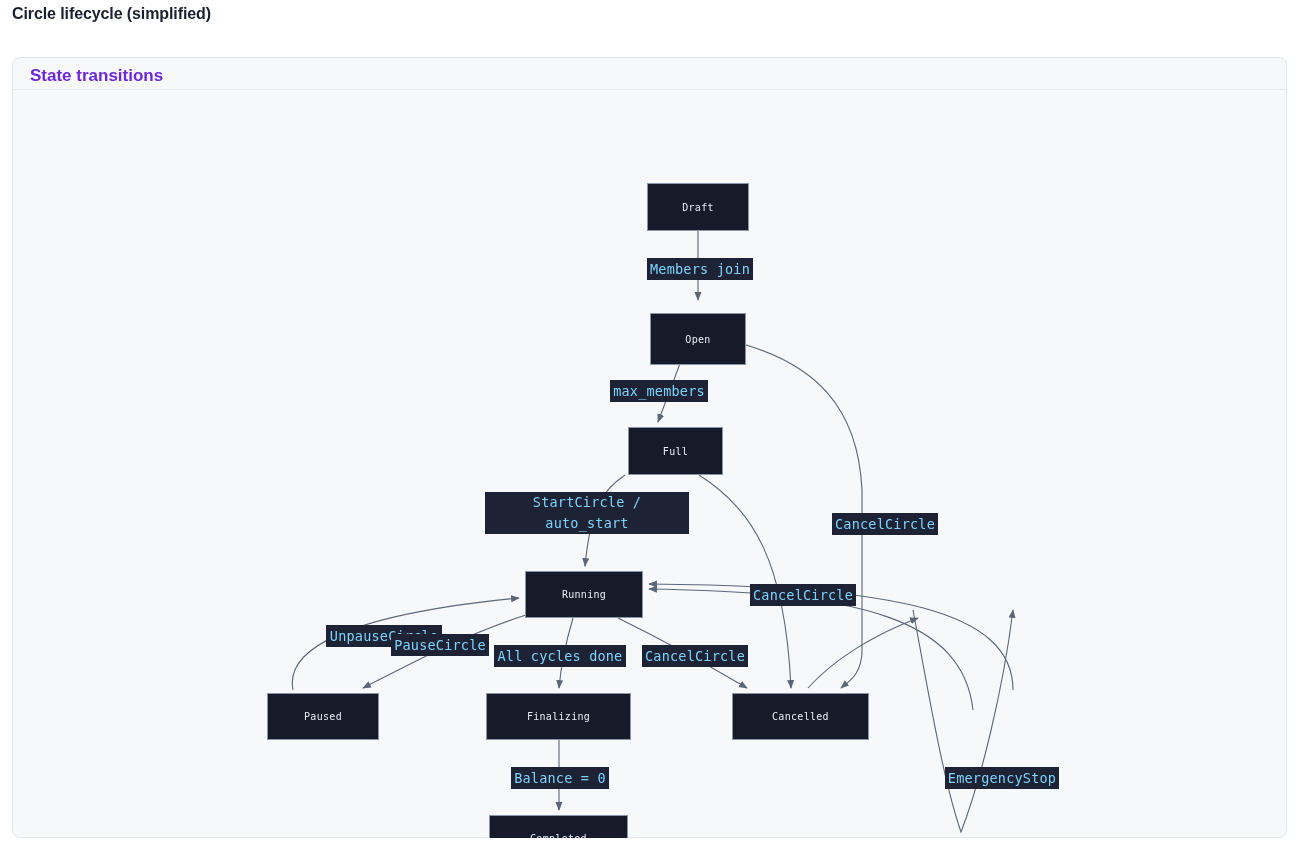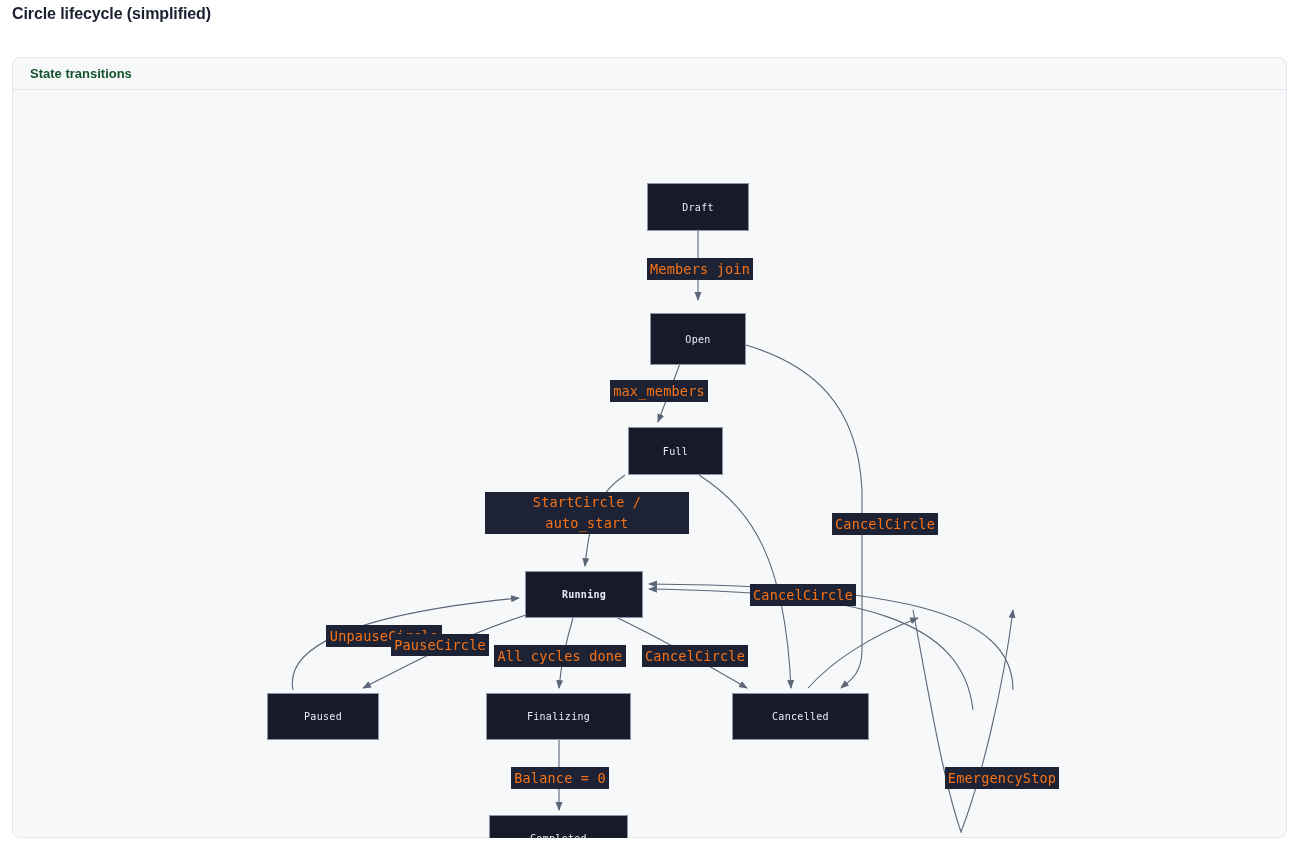--- a/index.html
+++ b/index.html
@@ -40,23 +40,23 @@
     top: 0;
     width: 100%;
     height: 32px;
     border-bottom: 1px solid #e4e7ec;
     box-sizing: border-box;
   }
   .panel-header-title {
     position: absolute;
     left: 17px;
     top: 8px;
-    font-size: 13px;
+    font-size: 17px;
     font-weight: bold;
-    color: #14532d;
+    color: #6d28d9;
   }
   .canvas {
     position: absolute;
     left: 0;
     top: 32px;
     width: 100%;
     height: 748px;
     overflow: hidden;
   }
   .edges {
@@ -76,21 +76,21 @@
     font-family: "DejaVu Sans Mono", "Liberation Mono", monospace;
     font-size: 10px;
     display: flex;
     align-items: center;
     justify-content: center;
     letter-spacing: 0.3px;
   }
   .edge-label {
     position: absolute;
     background: #1d2334;
-    color: #f97316;
+    color: #7dd3fc;
     font-family: "DejaVu Sans Mono", "Liberation Mono", monospace;
     font-size: 13.5px;
     line-height: 20px;
     padding: 1px 2px;
     white-space: pre;
     text-align: center;
     letter-spacing: 0.2px;
   }
   .edge-label.two-line {
     line-height: 21px;
@@ -152,21 +152,21 @@
     </div>
 
     <div class="node" style="left:637px; top:223px; width:96px; height:52px;">
       <span>Open</span>
     </div>
 
     <div class="node" style="left:615px; top:337px; width:95px; height:48px;">
       <span>Full</span>
     </div>
 
-    <div class="node" style="left:512px; top:481px; width:118px; height:47px;font-weight:bold;">
+    <div class="node" style="left:512px; top:481px; width:118px; height:47px;">
       <span>Running</span>
     </div>
 
     <div class="node" style="left:254px; top:603px; width:112px; height:47px;">
       <span>Paused</span>
     </div>
 
     <div class="node" style="left:473px; top:603px; width:145px; height:47px;">
       <span>Finalizing</span>
     </div>

